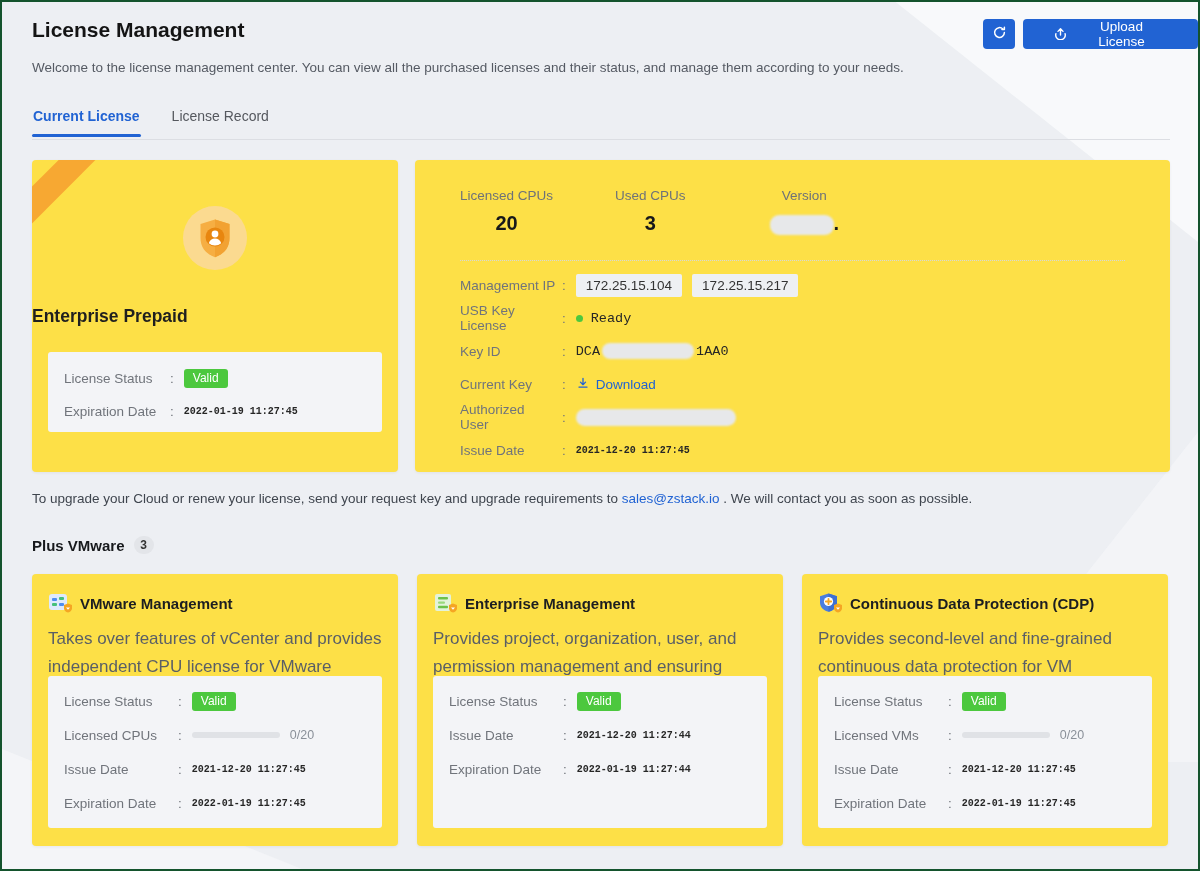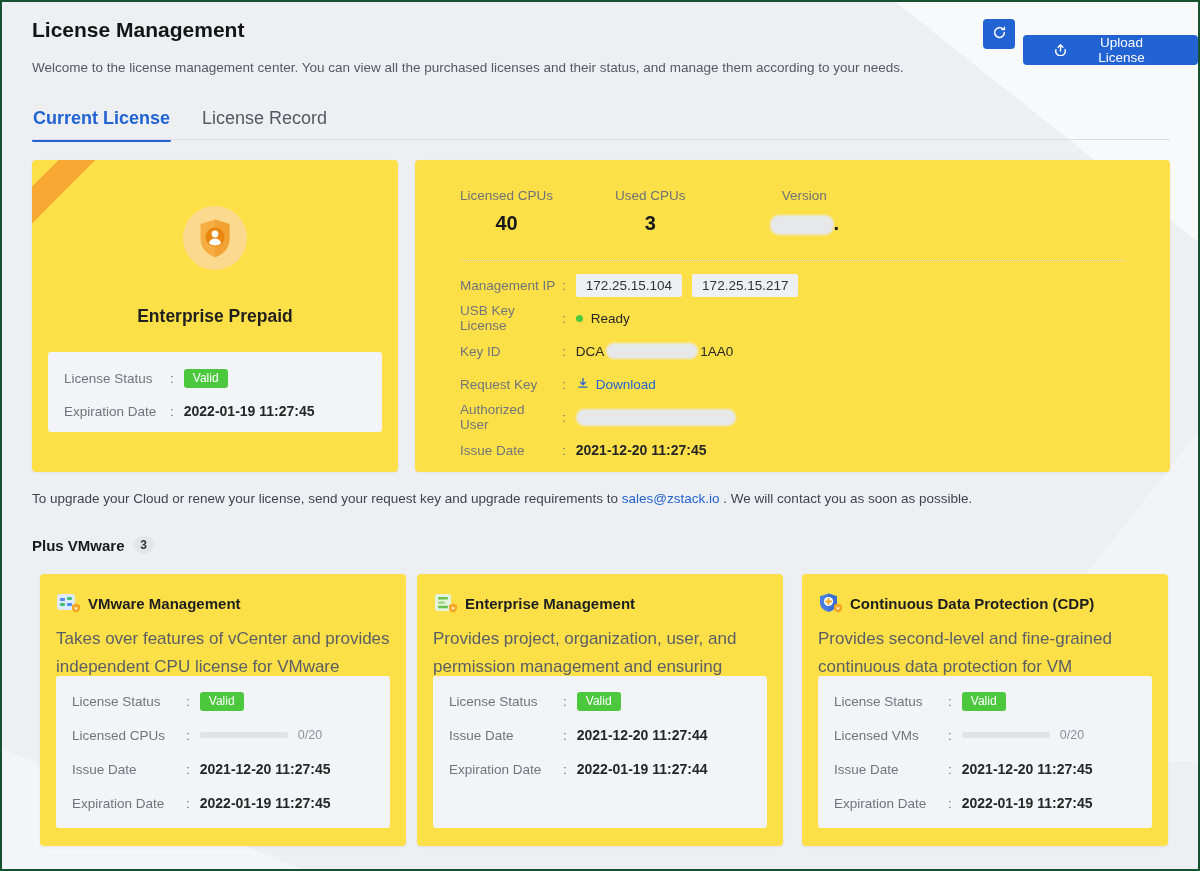--- a/index.html
+++ b/index.html
@@ -16,48 +16,48 @@
 
   .z { position:absolute; z-index:1; }
 
   
   .page-title { left:30px; top:16px; font-size:21px; font-weight:700; color:#141414; }
   .page-sub { left:30px; top:58px; font-size:13.5px; color:#555a63; }
   .btn { display:flex; align-items:center; justify-content:center; gap:7px;
          background:#2163d3; color:#fff; border:none; border-radius:4px; height:30px;
          font-size:13.5px; font-weight:500; cursor:pointer; font-family:inherit; }
   .btn-refresh { left:981px; top:17px; width:32px; }
-  .btn-upload { left:1021px; top:33px; padding:0 30px; }
+  .btn-upload { left:1021px; top:17px; padding:0 30px; }
 
   
   .tabs { left:30px; top:106px; display:flex; gap:30px; }
-  .tab { font-size:18px; color:#55585e; padding:0 1px 13px 1px; position:relative; cursor:pointer; }
+  .tab { font-size:14px; color:#55585e; padding:0 1px 13px 1px; position:relative; cursor:pointer; }
   .tab.active { color:#2163d3; font-weight:600; }
   .tab.active::after { content:""; position:absolute; left:0; right:0; bottom:0; height:3px;
                        background:#2163d3; border-radius:2px; }
   .tab-rule { left:30px; top:137px; width:1138px; height:1px; background:#dcdee3; }
 
   
   .card { background:#fde047; border-radius:4px; box-shadow:0 1px 3px rgba(31,41,55,.06); }
 
   
   .license-card { left:30px; top:158px; width:366px; height:312px; overflow:hidden; }
   .ribbon { position:absolute; left:-30px; top:12px; width:100px; height:26px;
             background:#f7a832; transform:rotate(-45deg); }
   .shield-wrap { position:absolute; left:50%; top:46px; transform:translateX(-50%); }
-  .license-name { position:absolute; left:0; right:0; top:146px; text-align:center;
+  .license-name { position:absolute; left:0; right:0; top:146px; text-align:left;
                   font-size:17.5px; font-weight:700; color:#1f1f1f; }
   .gray-box { position:absolute; background:#f3f4f7; border-radius:3px; }
   .license-card .gray-box { left:16px; right:16px; top:192px; height:80px; padding:15px 16px; }
 
   .kv-row { display:flex; align-items:center; height:22px; margin-bottom:11px; }
   .lbl { color:#70747b; font-size:13.5px; flex:none; }
   .colon { color:#70747b; font-size:13.5px; margin:0 10px 0 6px; }
-  .val { font-size:13.5px; color:#262626; font-weight:500; }
-  .val.strong { font-size:14px; font-weight:600; }
+  .val { font-size:13.5px; color:#262626; font-weight:500;font-family:Liberation Mono, monospace; }
+  .val.strong { font-size:10px; font-weight:600; }
   .license-card .lbl { width:100px; }
 
   .badge-valid { background:#4cc83e; color:#fff; font-size:12px; font-weight:500;
                  padding:2px 9px; border-radius:3px; line-height:15px; }
 
   
   .details-card { left:413px; top:158px; width:755px; height:312px; }
   .stats { position:absolute; left:45px; top:28px; display:flex; }
   .stat { text-align:center; margin-right:62px; }
   .stat-label { font-size:13.5px; color:#6e7278; }
@@ -153,21 +153,21 @@
           <span class="colon">:</span>
         <span class="val strong">2022-01-19 11:27:45</span>
       </div>
     </div>
   </div>
 
   <div class="z card details-card">
     <div class="stats">
       <div class="stat">
         <div class="stat-label">Licensed CPUs</div>
-        <div class="stat-value">40</div>
+        <div class="stat-value">20</div>
       </div>
       <div class="stat">
         <div class="stat-label">Used CPUs</div>
         <div class="stat-value">3</div>
       </div>
       <div class="stat" style="margin-left:22px">
         <div class="stat-label">Version</div>
         <div class="stat-value">
           <span class="blur-pill" style="width:64px;height:20px;vertical-align:middle"></span><span>.</span>
         </div>
@@ -190,21 +190,21 @@
         <span class="val">Ready</span>
       </div>
       <div class="kv-row">
         <span class="lbl">Key ID</span>
           <span class="colon">:</span>
         <span class="val">DCA</span>
         <span class="blur-pill" style="width:92px;height:16px;margin:0 2px"></span>
         <span class="val">1AA0</span>
       </div>
       <div class="kv-row">
-        <span class="lbl">Request Key</span>
+        <span class="lbl">Current Key</span>
           <span class="colon">:</span>
         <a class="link">
           <span>
             <svg width="14" height="14" viewBox="0 0 16 16">
                 <path d="M8 2.8v7M5.1 7 8 9.9 10.9 7" fill="none" stroke="#2163d3" stroke-width="1.5" stroke-linecap="round" stroke-linejoin="round"></path>
                 <path d="M3.4 12.7h9.2" stroke="#2163d3" stroke-width="1.5" stroke-linecap="round"></path>
               </svg>
           </span>
           <span>Download</span>
         </a>
@@ -225,21 +225,21 @@
   <div class="z note">
     <span>To upgrade your Cloud or renew your license, send your request key and upgrade requirements to</span>
     <a>sales@zstack.io</a><span> . We will contact you as soon as possible.</span>
   </div>
 
   <div class="z plus-header">
     <span class="plus-title">Plus VMware</span>
     <span class="count-badge">3</span>
   </div>
 
-  <div class="z card plus-card" style="left:38px">
+  <div class="z card plus-card" style="left:30px">
     <div class="card-head">
       <span style="position:relative;width:22px;height:22px">
         <svg width="22" height="22" viewBox="0 0 22 22">
           <rect x="1" y="2" width="18" height="16" rx="3" fill="#dfeafd"></rect>
           <rect x="4" y="6" width="5" height="3" rx="1" fill="#4f8df0"></rect>
           <rect x="11" y="5" width="5" height="3" rx="1" fill="#45c07c"></rect>
           <rect x="4" y="11" width="5" height="3" rx="1" fill="#45c07c"></rect>
           <rect x="11" y="11" width="5" height="3" rx="1" fill="#4f8df0"></rect>
         </svg>
         <span class="icon-badge">

